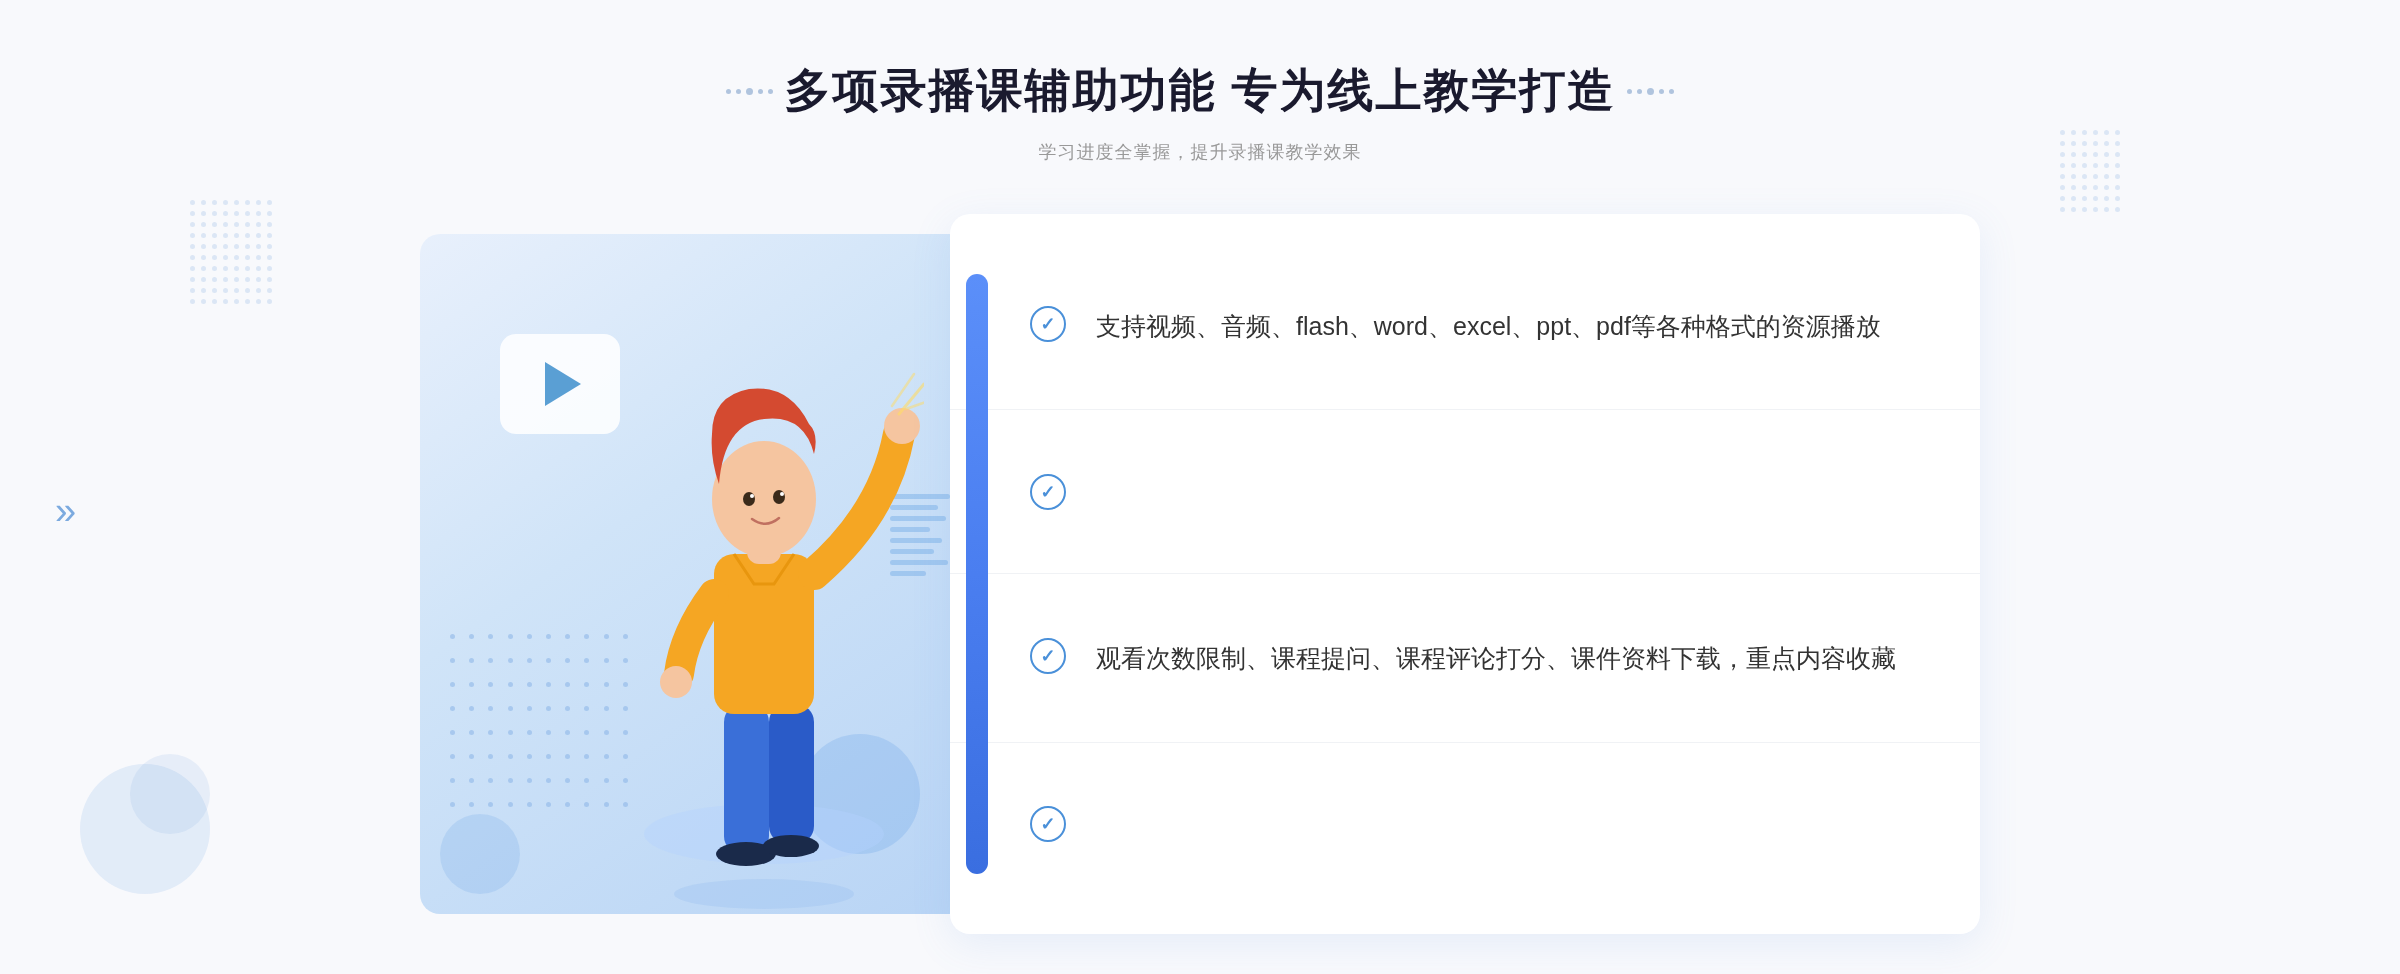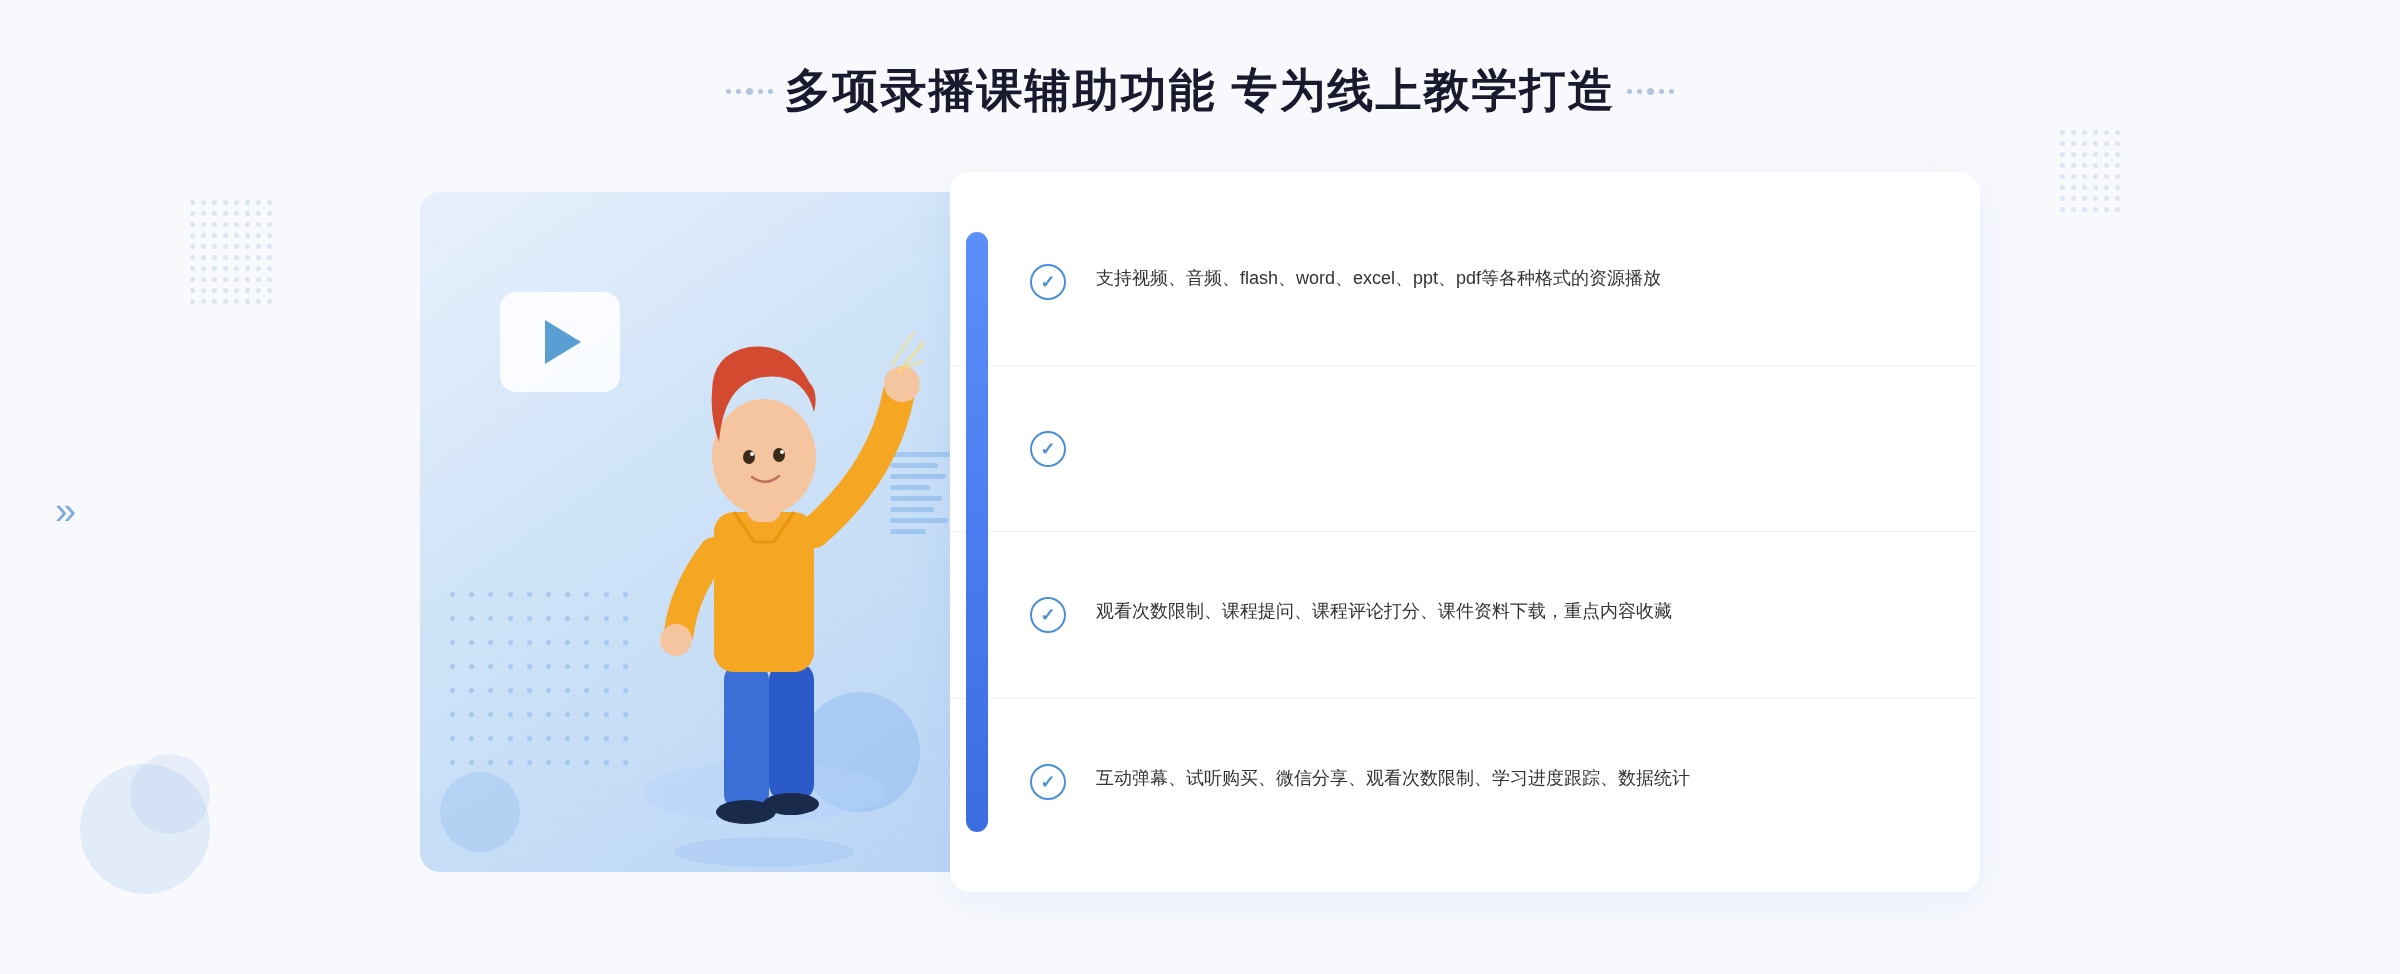--- a/index.html
+++ b/index.html
@@ -264,21 +264,21 @@
     }
 
     .check-mark {
       color: #4a90d9;
       font-size: 18px;
       font-weight: 600;
       line-height: 1;
     }
 
     .feature-text {
-      font-size: 18px;
+      font-size: 25px;
       color: #333;
       line-height: 1.6;
       font-weight: 400;
     }
 
     .feature-divider {
       height: 1px;
       background: #f0f2f5;
       margin: 0 -80px;
     }
@@ -501,20 +501,21 @@
       </div>
       <h1 class="main-title">多项录播课辅助功能 专为线上教学打造</h1>
       <div class="title-dot-right">
         <div class="header-dot"></div>
         <div class="header-dot"></div>
         <div class="header-dot-large"></div>
         <div class="header-dot"></div>
         <div class="header-dot"></div>
       </div>
     </div>
+    <p class="sub-title">学习进度全掌握，提升录播课教学效果</p>
   </div>
 
   <div class="content-area">
 
     <div class="illustration-card">
       <div class="illustration-glow"></div>
 
       <div class="play-button">
         <div class="play-triangle"></div>
       </div>
@@ -690,21 +691,20 @@
         </div>
         <span class="feature-text">观看次数限制、课程提问、课程评论打分、课件资料下载，重点内容收藏</span>
       </div>
 
       <div class="feature-divider"></div>
 
       <div class="feature-item">
         <div class="check-circle">
           <span class="check-mark">✓</span>
         </div>
-        <span class="feature-text">互动弹幕、试听购买、微信分享、观看次数限制、学习进度跟踪、数据统计</span>
       </div>
 
     </div>
 
   </div>
 
   <div class="bg-circle-1"></div>
   <div class="bg-circle-2"></div>
 
 </div>

